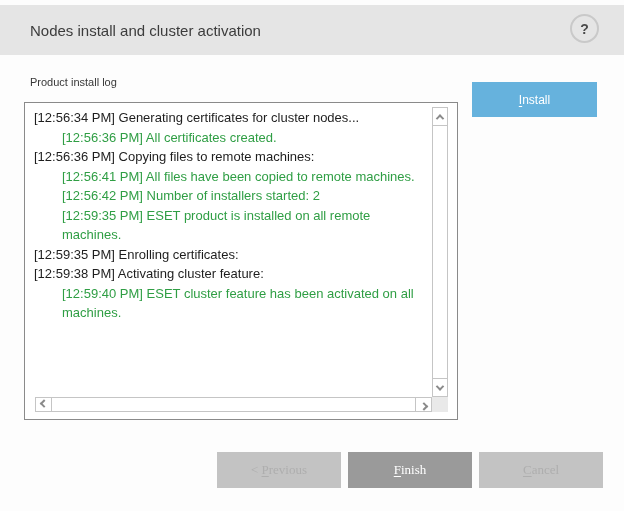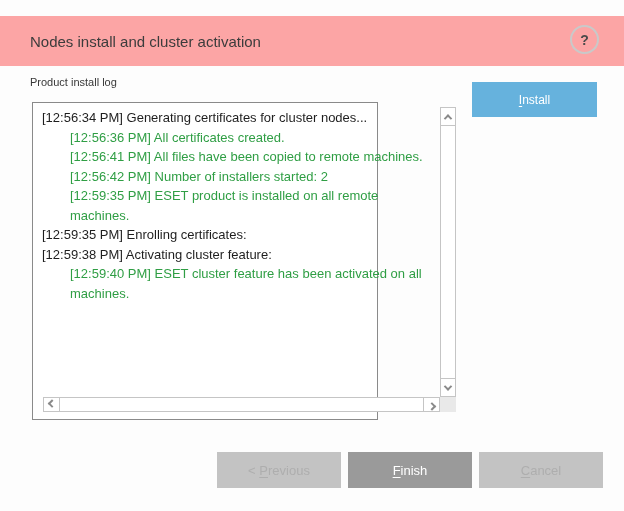--- a/index.html
+++ b/index.html
@@ -7,23 +7,23 @@
     width: 624px; height: 511px;
     background: #fdfdfd;
     font-family: "Liberation Sans", sans-serif;
     overflow: hidden;
     position: relative;
   }
   * { box-sizing: border-box; }
 
   
   .header {
-    position: absolute; left: 0; top: 16px;
+    position: absolute; left: 0; top: 5px;
     width: 624px; height: 50px;
-    background: #fca5a5;
+    background: #e5e5e5;
   }
   .page-title {
     position: absolute; left: 30px; top: 0; height: 50px;
     display: flex; align-items: center;
     font-size: 15px; color: #3c3c3c;
   }
   .help-btn {
     position: absolute; left: 570px; top: 9px;
     width: 29px; height: 29px;
     border: 2px solid #c9c9c9; border-radius: 50%;
@@ -43,22 +43,22 @@
     position: absolute; left: 472px; top: 82px;
     width: 125px; height: 35px;
     background: var(--accent, #66b2dd);
     border: none; color: #ffffff; font-size: 12px;
     cursor: pointer;
     font-family: "Liberation Sans", sans-serif;
   }
   .install-btn u, .footer-btn u { text-decoration: underline; text-underline-offset: 2px; }
 
   .log-panel {
-    position: absolute; left: 32px; top: 102px;
-    width: 346px; height: 318px;
+    position: absolute; left: 24px; top: 102px;
+    width: 434px; height: 318px;
     border: 1px solid #8a8a8a;
     background: #ffffff;
   }
   .log-text {
     position: absolute; left: 9px; top: 5px;
     width: 393px;
     font-size: 13px; line-height: 19.5px;
   }
   .log-entry { white-space: normal; }
   .log-entry.info    { color: var(--log-info, #1e1e1e); }
@@ -108,21 +108,21 @@
   .chev.up    { transform: rotate(45deg)  translate(1px, 1px); }
   .chev.down  { transform: rotate(225deg) translate(1px, 1px); }
   .chev.left  { transform: rotate(-45deg) translate(1px, -1px); }
   .chev.right { transform: rotate(135deg) translate(1px, -1px); }
 
   
   .footer-btn {
     position: absolute; top: 452px;
     width: 124px; height: 36px;
     border: none; font-size: 13px; cursor: pointer;
-    font-family: Liberation Sans, sans-serif;
+    font-family: Liberation Serif, serif;
   }
   .footer-btn.enabled  { background: #9a9a9a; color: #ffffff; }
   .footer-btn.disabled { background: #c3c3c3; color: #aeaeae; cursor: default; }
   .btn-previous { left: 217px; }
   .btn-finish   { left: 348px; }
   .btn-cancel   { left: 479px; }
 </style>
 </head>
 <body>
 
@@ -134,20 +134,21 @@
 </div>
 
 <div class="log-label">Product install log</div>
 
 <button class="install-btn"><u>I</u>nstall</button>
 
 <div class="log-panel">
   <div class="log-text">
       <div class="log-entry info">[12:56:34 PM] Generating certificates for cluster nodes...</div>
       <div class="log-entry success">[12:56:36 PM] All certificates created.</div>
+      <div class="log-entry info">[12:56:36 PM] Copying files to remote machines:</div>
       <div class="log-entry success">[12:56:41 PM] All files have been copied to remote machines.</div>
       <div class="log-entry success">[12:56:42 PM] Number of installers started: 2</div>
       <div class="log-entry success">[12:59:35 PM] ESET product is installed on all remote machines.</div>
       <div class="log-entry info">[12:59:35 PM] Enrolling certificates:</div>
       <div class="log-entry info">[12:59:38 PM] Activating cluster feature:</div>
       <div class="log-entry success">[12:59:40 PM] ESET cluster feature has been activated on all machines.</div>
     </div>
 
   <div class="vscroll">
     <button class="sbtn">

